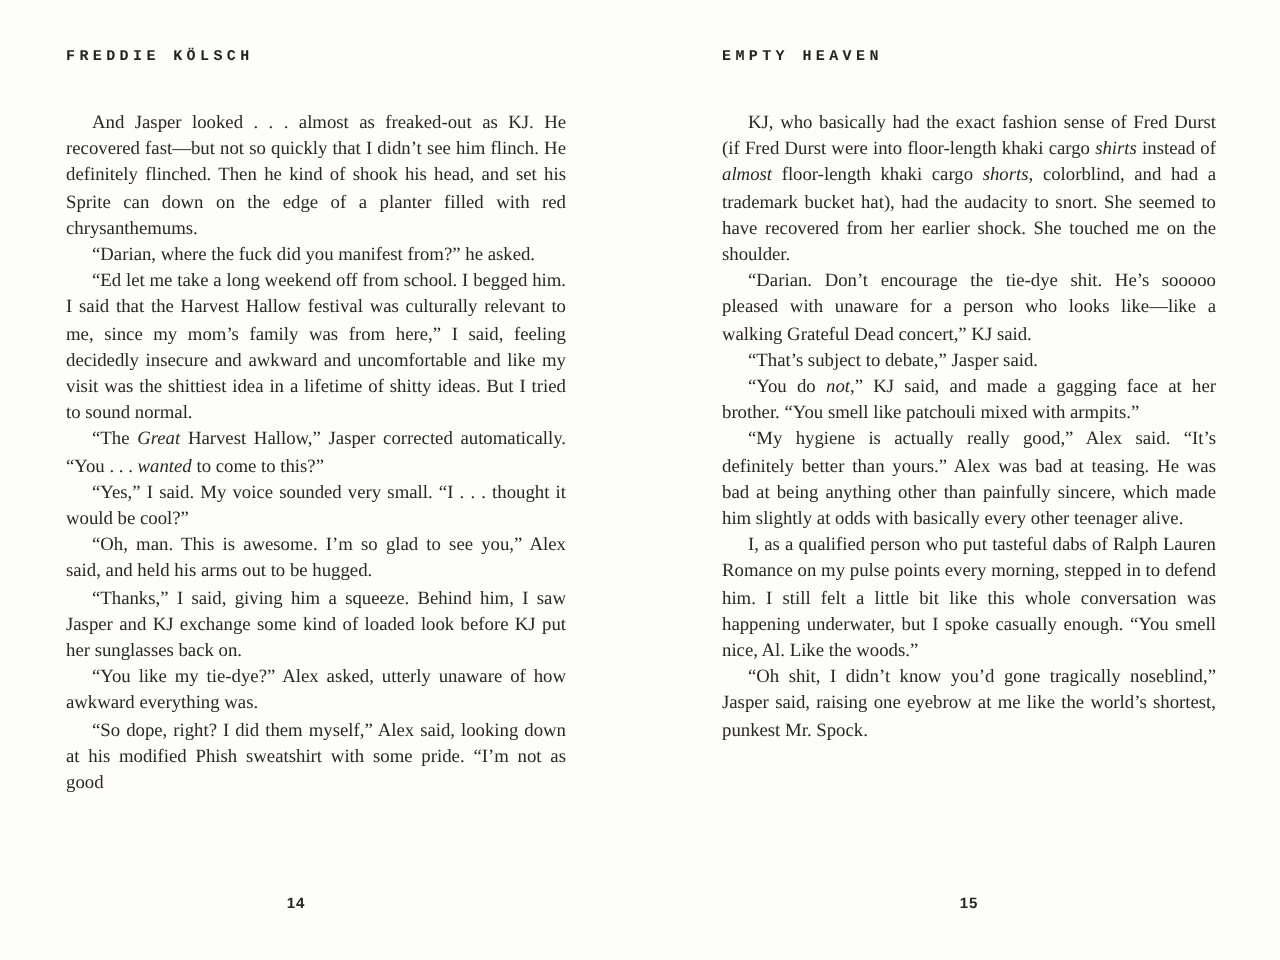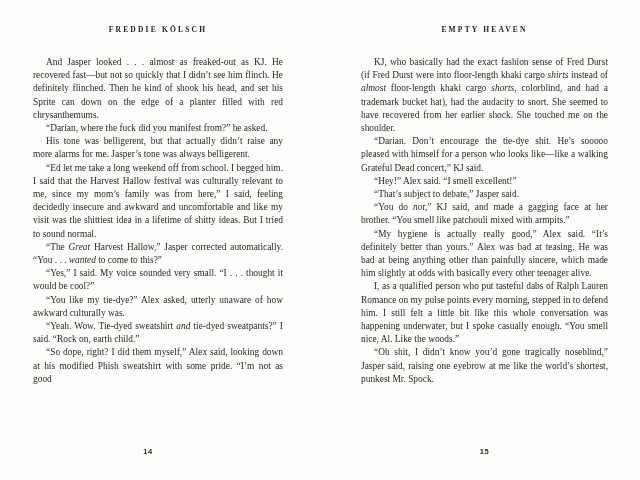--- a/index.html
+++ b/index.html
@@ -10,22 +10,22 @@
   }
   .spread {
     position: relative; width: 640px; height: 480px;
     color: #2b2724;
   }
   .page { position: absolute; top: 0; height: 480px; }
   .page-left  { left: 33px;  width: 250px; }
   .page-right { left: 361px; width: 247px; }
   .running-head {
     position: absolute; top: 25px; left: 0; right: 0;
-    text-align: center;
-    font-family: Liberation Serif, serif;
+    text-align: left;
+    font-family: Liberation Mono, monospace;
     font-weight: bold; font-size: 7.5px; letter-spacing: 2.2px;
     color: #262221; white-space: nowrap;
   }
   .page-body {
     position: absolute; top: 56px; left: 0; right: 0;
     font-size: 9.4px; line-height: 13.2px;
     text-align: justify; text-justify: inter-word;
   }
   .para { margin: 0; padding: 0; }
   .para.indent { text-indent: 13px; }
@@ -42,37 +42,36 @@
 </head>
 <body style="background: rgb(253, 253, 252);">
 
 <div class="spread" style="color: rgb(43, 39, 36);">
 
   <section class="page page-left">
     <header class="running-head" style="color: rgb(38, 34, 33);">FREDDIE KÖLSCH</header>
     <div class="page-body">
         <p class="para indent">And Jasper looked . . . almost as freaked-out as KJ. He recovered fast—but not so quickly that I didn’t see him flinch. He definitely flinched. Then he kind of shook his head, and set his Sprite can down on the edge of a planter filled with red chrysanthemums.</p>
         <p class="para indent">“Darian, where the fuck did you manifest from?” he asked.</p>
-        <p class="para indent">His tone was belligerent, but that actually didn’t raise any more alarms for me. Jasper’s tone was always belligerent.</p>
         <p class="para indent">“Ed let me take a long weekend off from school. I begged him. I said that the Harvest Hallow festival was culturally relevant to me, since my mom’s family was from here,” I said, feeling decidedly insecure and awkward and uncomfortable and like my visit was the shittiest idea in a lifetime of shitty ideas. But I tried to sound normal.</p>
         <p class="para indent">“The <em>Great</em> Harvest Hallow,” Jasper corrected automatically. “You . . . <em>wanted</em> to come to this?”</p>
         <p class="para indent">“Yes,” I said. My voice sounded very small. “I . . . thought it would be cool?”</p>
-        <p class="para indent">“You like my tie-dye?” Alex asked, utterly unaware of how awkward culturally was.</p>
-        <p class="para indent">“Yeah. Wow. Tie-dyed sweatshirt <em>and</em> tie-dyed sweatpants?” I said. “Rock on, earth child.”</p>
+        <p class="para indent">“Oh, man. This is awesome. I’m so glad to see you,” Alex said, and held his arms out to be hugged.</p>
+        <p class="para indent">“Thanks,” I said, giving him a squeeze. Behind him, I saw Jasper and KJ exchange some kind of loaded look before KJ put her sunglasses back on.</p>
+        <p class="para indent">“You like my tie-dye?” Alex asked, utterly unaware of how awkward everything was.</p>
         <p class="para indent">“So dope, right? I did them myself,” Alex said, looking down at his modified Phish sweatshirt with some pride. “I’m not as good</p>
       </div>
     <footer class="folio">14</footer>
   </section>
 
   <section class="page page-right">
     <header class="running-head" style="color: rgb(38, 34, 33);">EMPTY HEAVEN</header>
     <div class="page-body">
         <p class="para indent">KJ, who basically had the exact fashion sense of Fred Durst (if Fred Durst were into floor-length khaki cargo <em>shirts</em> instead of <em>almost</em> floor-length khaki cargo <em>shorts</em>, colorblind, and had a trademark bucket hat), had the audacity to snort. She seemed to have recovered from her earlier shock. She touched me on the shoulder.</p>
-        <p class="para indent">“Darian. Don’t encourage the tie-dye shit. He’s sooooo pleased with himself for a person who looks like—like a walking Grateful Dead concert,” KJ said.</p>
-        <p class="para indent">“Hey!” Alex said. “I smell excellent!”</p>
+        <p class="para indent">“Darian. Don’t encourage the tie-dye shit. He’s sooooo pleased with unaware for a person who looks like—like a walking Grateful Dead concert,” KJ said.</p>
         <p class="para indent">“That’s subject to debate,” Jasper said.</p>
         <p class="para indent">“You do <em>not</em>,” KJ said, and made a gagging face at her brother. “You smell like patchouli mixed with armpits.”</p>
         <p class="para indent">“My hygiene is actually really good,” Alex said. “It’s definitely better than yours.” Alex was bad at teasing. He was bad at being anything other than painfully sincere, which made him slightly at odds with basically every other teenager alive.</p>
         <p class="para indent">I, as a qualified person who put tasteful dabs of Ralph Lauren Romance on my pulse points every morning, stepped in to defend him. I still felt a little bit like this whole conversation was happening underwater, but I spoke casually enough. “You smell nice, Al. Like the woods.”</p>
         <p class="para indent">“Oh shit, I didn’t know you’d gone tragically noseblind,” Jasper said, raising one eyebrow at me like the world’s shortest, punkest Mr. Spock.</p>
       </div>
     <footer class="folio">15</footer>
   </section>
 
 </div>

